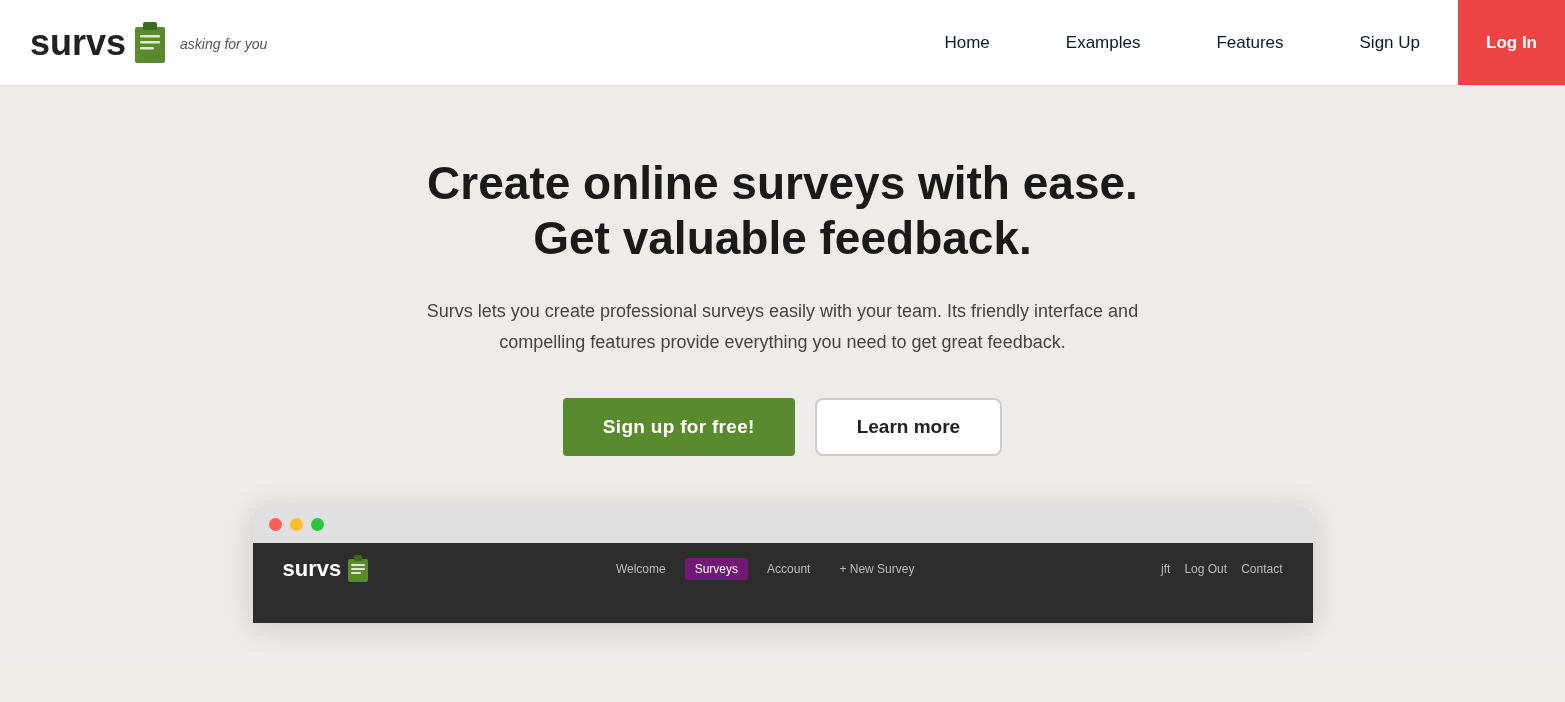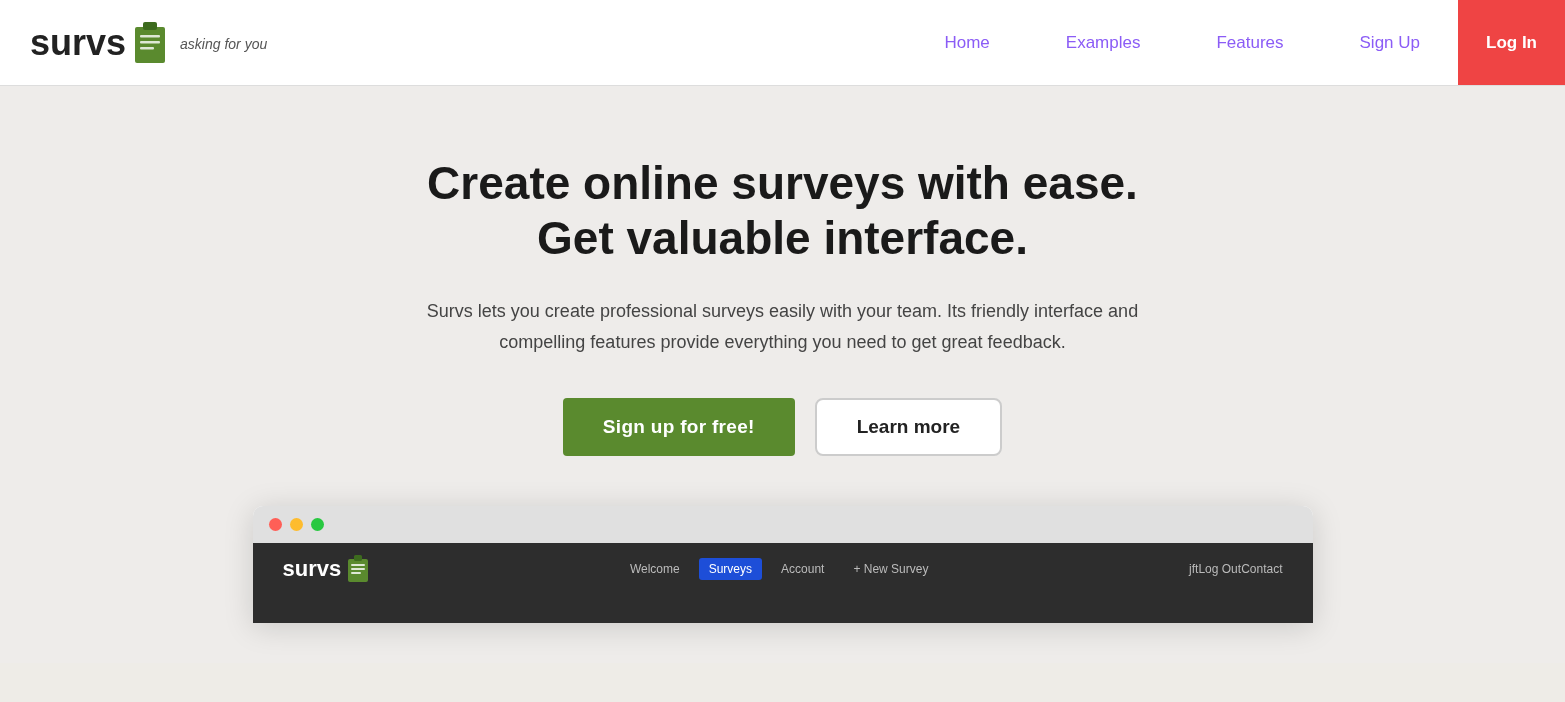--- a/index.html
+++ b/index.html
@@ -68,21 +68,21 @@
       gap: 0;
       height: 100%;
     }
 
     .nav-link {
       padding: 0 38px;
       height: 100%;
       display: flex;
       align-items: center;
       font-size: 17px;
-      color: #8b5cf6;
+      color: #0f172a;
       text-decoration: none;
       cursor: pointer;
     }
 
     .login-btn {
       background: #ef4444;
       color: #fff;
       padding: 0 28px;
       height: 100%;
       display: flex;
@@ -214,27 +214,28 @@
 
     .app-nav-link {
       color: #bbb;
       font-size: 12px;
       padding: 4px 10px;
       cursor: pointer;
       border-radius: 3px;
     }
 
     .app-nav-link.active {
-      background: #1d4ed8;
+      background: #701a75;
       color: #fff;
     }
 
     .app-nav-right {
       display: flex;
       align-items: center;
+      gap: 14px;
     }
 
     .app-nav-right span {
       color: #bbb;
       font-size: 12px;
       cursor: pointer;
     }
   </style>
 </head>
 <body>
@@ -262,21 +263,21 @@
       <a class="nav-link">Features</a>
       <a class="nav-link">Sign Up</a>
     </div>
     <button class="login-btn">Log In</button>
   </nav>
 </header>
 
 <section class="hero">
   <h1 class="hero-title">
     <span>Create online surveys with ease.</span><br>
-    <span>Get valuable interface.</span>
+    <span>Get valuable feedback.</span>
   </h1>
   <p class="hero-subtitle">Survs lets you create professional surveys easily with your team. Its friendly interface and compelling features provide everything you need to get great feedback.</p>
 
   <div class="hero-buttons">
     <button class="btn-signup">Sign up for free!</button>
     <button class="btn-learn">Learn more</button>
   </div>
 
   <div class="screenshot-container">
     <div class="screenshot-titlebar">

